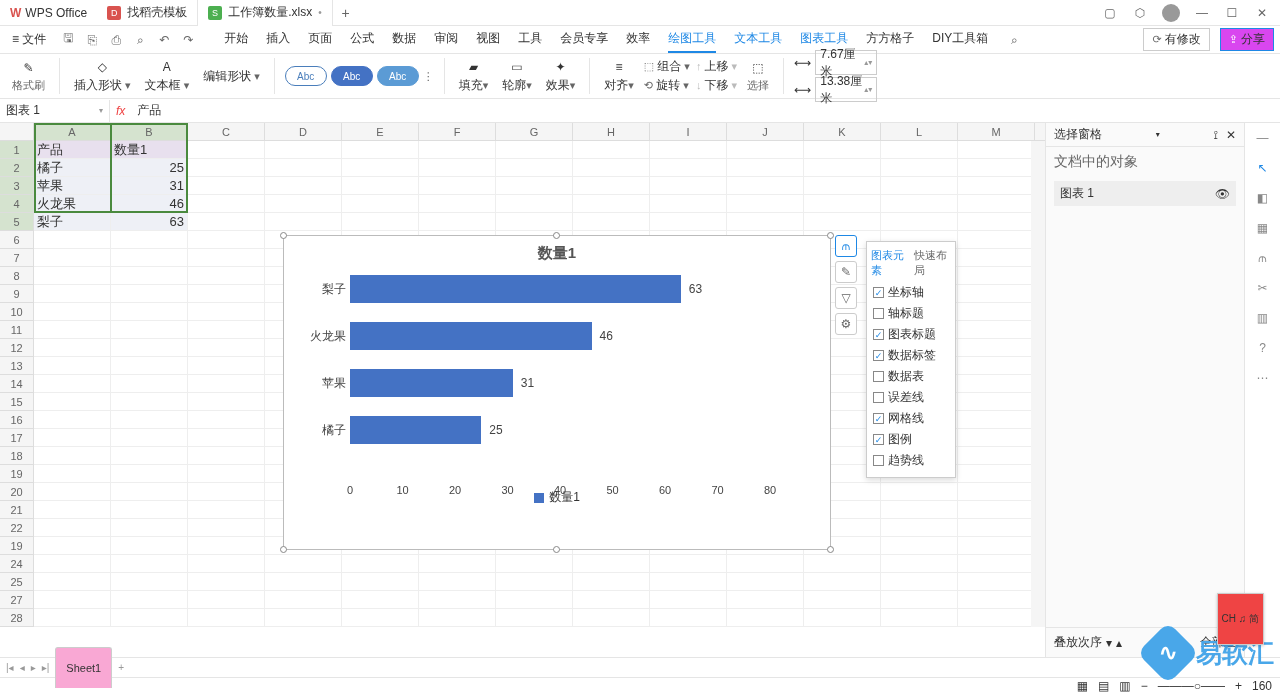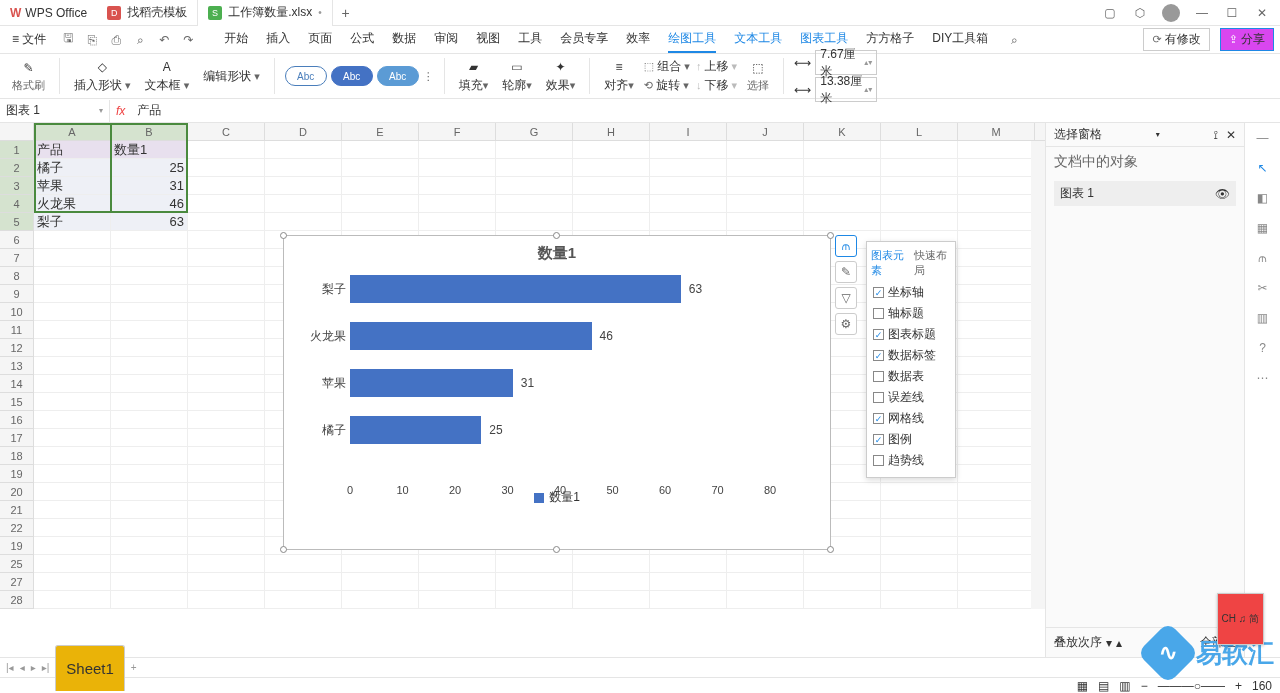--- a/index.html
+++ b/index.html
@@ -86,21 +86,21 @@
 .cb{width:11px;height:11px;border:1px solid #888;display:inline-flex;align-items:center;justify-content:center;font-size:9px;color:#1e88e5}
 .rightpane{width:199px;border-left:1px solid #e5e5e5;background:#fafafa;display:flex;flex-direction:column}
 .rp-head{height:24px;display:flex;align-items:center;padding:0 8px;border-bottom:1px solid #e5e5e5;justify-content:space-between}
 .rp-head .icons{display:flex;gap:8px;color:#999}
 .rp-sub{padding:6px 8px;font-size:14px;color:#666}
 .rp-item{margin:4px 8px;padding:4px 6px;background:#eee;display:flex;justify-content:space-between;align-items:center}
 .rp-foot{margin-top:auto;padding:6px 8px;display:flex;align-items:center;gap:4px;font-size:11px;color:#666;border-top:1px solid #e5e5e5}
 .sidebar{width:36px;border-left:1px solid #e5e5e5;display:flex;flex-direction:column;align-items:center;padding-top:6px;gap:12px}
 .sbicon{width:18px;height:18px;color:#888;display:flex;align-items:center;justify-content:center}
 .sheetbar{height:20px;border-top:1px solid #e5e5e5;display:flex;align-items:center;padding:0 6px;gap:6px}
-.sheettab{padding:14px 10px;border:1px solid #ccc;border-bottom:none;border-radius:3px 3px 0 0;background:#eab308;font-size:15px}
+.sheettab{padding:14px 10px;border:1px solid #ccc;border-bottom:none;border-radius:3px 3px 0 0;background:#f9a8d4;font-size:11px}
 .navbtn{color:#999;font-size:10px}
 .statusbar{height:16px;border-top:1px solid #e5e5e5;display:flex;align-items:center;padding:0 8px;font-size:11px;color:#666;justify-content:flex-end;gap:10px}
 .watermark{position:absolute;right:6px;bottom:18px;display:flex;align-items:center;gap:6px;z-index:50}
 .wm-logo{width:44px;height:44px;background:#49a7e9;border-radius:10px;display:flex;align-items:center;justify-content:center;transform:rotate(45deg)}
 .wm-logo span{transform:rotate(-45deg);color:#fff;font-size:22px;font-weight:bold}
 .wm-text{font-size:26px;font-weight:bold;color:#49a7e9}
 .ime{position:absolute;right:16px;bottom:48px;background:#ef4444;border:1px solid #ccc;padding:18px 4px;font-size:10px;box-shadow:0 1px 3px rgba(0,0,0,.2);z-index:60}
 .vsb{position:absolute;right:0;top:18px;bottom:0;width:14px;background:#f5f5f5}
 </style>
 </head>
@@ -614,20 +614,36 @@
             <div class="cell"></div>
             <div class="cell"></div>
             <div class="cell"></div>
             <div class="cell"></div>
             <div class="cell"></div>
             <div class="cell"></div>
             <div class="cell"></div>
           </div>
           <div class="row">
             <div class="rn">19</div>
+            <div class="cell"></div>
+            <div class="cell"></div>
+            <div class="cell"></div>
+            <div class="cell"></div>
+            <div class="cell"></div>
+            <div class="cell"></div>
+            <div class="cell"></div>
+            <div class="cell"></div>
+            <div class="cell"></div>
+            <div class="cell"></div>
+            <div class="cell"></div>
+            <div class="cell"></div>
+            <div class="cell"></div>
+          </div>
+          <div class="row">
+            <div class="rn">24</div>
             <div class="cell"></div>
             <div class="cell"></div>
             <div class="cell"></div>
             <div class="cell"></div>
             <div class="cell"></div>
             <div class="cell"></div>
             <div class="cell"></div>
             <div class="cell"></div>
             <div class="cell"></div>
             <div class="cell"></div>

